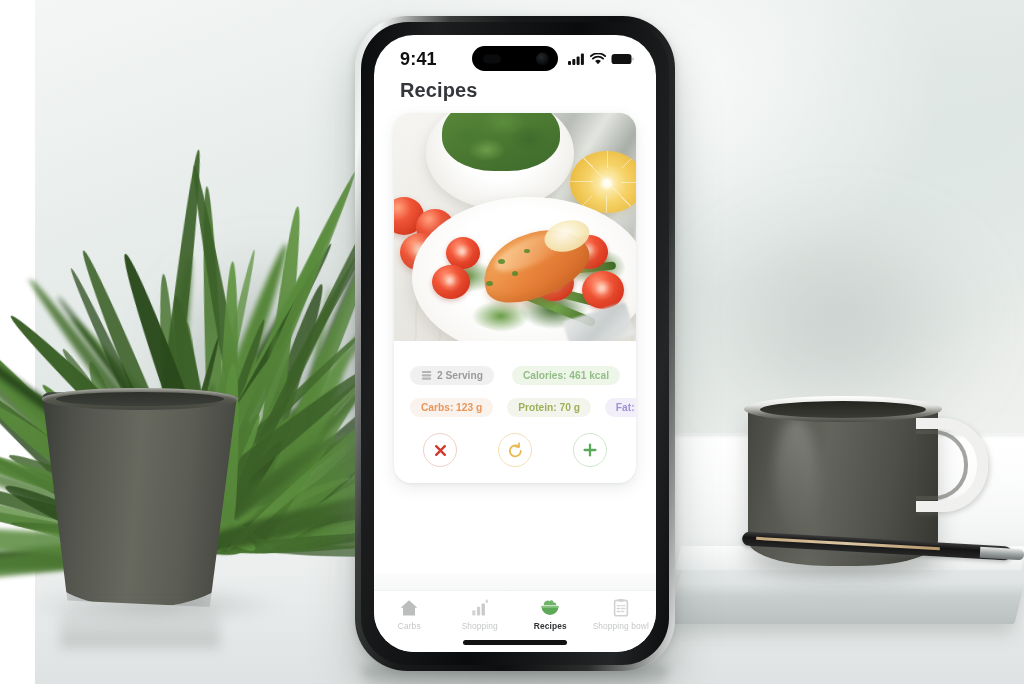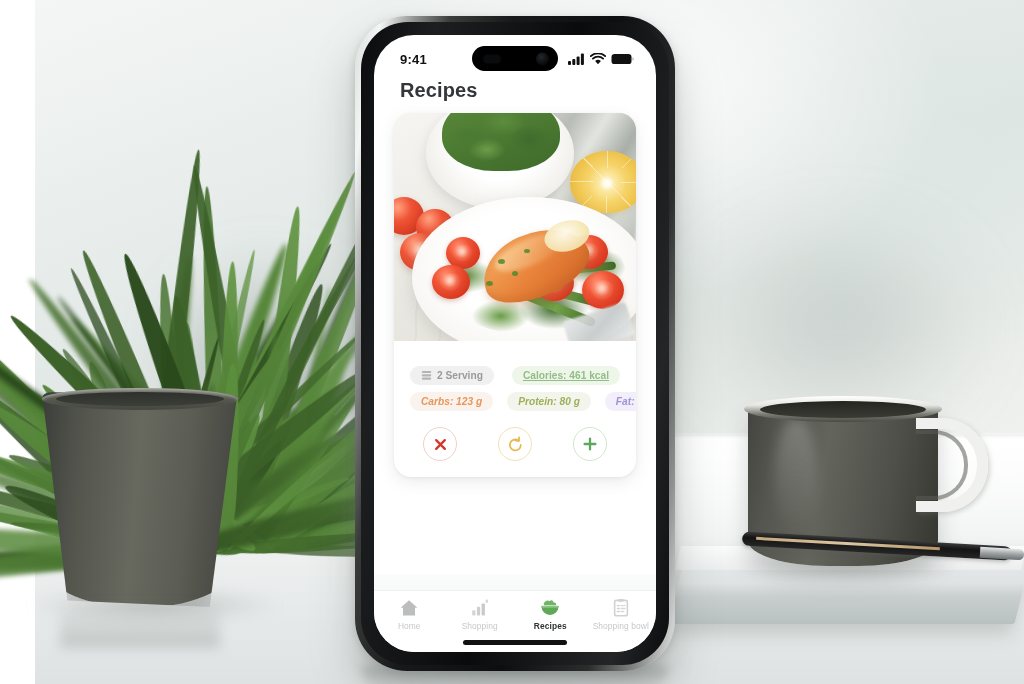--- a/index.html
+++ b/index.html
@@ -176,21 +176,21 @@
     background:#ffffff;
     overflow:hidden;
   }
 
   
   .statusbar {
     position:absolute; left:0; top:0; width:100%; height:40px;
     display:flex; align-items:center; justify-content:space-between;
     padding:8px 22px 0 26px;
   }
-  .clock { font-size:13px; font-weight:bold; color:#111; letter-spacing:.2px; }
+  .clock { font-size:18px; font-weight:bold; color:#111; letter-spacing:.2px; }
   .sb-right { display:flex; align-items:center; gap:5px; }
   .island {
     position:absolute; left:50%; top:11px; transform:translateX(-50%);
     width:86px; height:25px; border-radius:14px; background:#000;
   }
   .island-cam {
     position:absolute; right:9px; top:50%; transform:translateY(-50%);
     width:13px; height:13px; border-radius:50%;
     background:radial-gradient(circle at 40% 35%, #23282c, #070809 70%);
   }
@@ -333,28 +333,28 @@
     opacity:.55;
   }
 
   
   .card-body { padding:14px 16px 16px 16px; }
   .recipe-title {
     font-size:15.5px; font-weight:bold; color:#33363a; line-height:1.32;
     letter-spacing:.05px;
   }
   .chips-row { display:flex; gap:7px; margin-top:11px; align-items:center; }
-  .chips-row.r2 { margin-top:7px;font-style:italic; }
+  .chips-row.r2 { margin-top:13px; }
   .chip {
     border-radius:999px; padding:4px 11px;
     font-size:10.2px; font-weight:bold; white-space:nowrap;
     display:flex; align-items:center; gap:5px;
   }
   .chip-serving { background:#f0f0f0; color:#9a9a9a; }
-  .chip-cal { background:#eef6ea; color:#93bd86;text-decoration:underline; }
+  .chip-cal { background:#eef6ea; color:#93bd86; }
   .chip-carbs { background:#faf2ec; color:#e8965a; }
   .chip-protein { background:#f3f4ec; color:#9db05a; }
   .chip-fat { background:#f2effa; color:#9f93d6; }
   .spacer { flex:1; }
 
   .actions { display:flex; justify-content:space-between; padding:0 13px; margin-top:16px; }
   .act {
     width:34px; height:34px; border-radius:50%;
     display:flex; align-items:center; justify-content:center;
     background:#fff;
@@ -648,21 +648,21 @@
                 <span>Calories: 461 kcal</span>
               </div>
             </div>
 
             <div class="chips-row r2">
               <div class="chip chip-carbs">
                 <span>Carbs: 123 g</span>
               </div>
               <div class="spacer"></div>
               <div class="chip chip-protein">
-                <span>Protein: 80 g</span>
+                <span>Protein: 70 g</span>
               </div>
               <div class="spacer"></div>
               <div class="chip chip-fat">
                 <span>Fat: 28 g</span>
               </div>
             </div>
 
             <div class="actions">
               <div class="act act-x">
                 <svg width="15" height="15" viewBox="0 0 16 16">
@@ -684,21 +684,21 @@
           </div>
         </div>
 
         <div class="tabbar-gap"></div>
 
         <div class="tabbar">
           <div class="tab">
             <svg width="20" height="20" viewBox="0 0 22 22">
               <path d="M11 2.6 L20.2 10.6 H17.6 V19.2 H4.4 V10.6 H1.8 Z" fill="#bcbebe"></path>
             </svg>
-            <div class="tab-label">Home</div>
+            <div class="tab-label">Carbs</div>
           </div>
           <div class="tab">
             <svg width="20" height="20" viewBox="0 0 22 22">
               <rect x="2.4" y="13.4" width="3.6" height="5.8" rx="1" fill="#d3d5d5"></rect>
               <rect x="7.6" y="9.6" width="3.6" height="9.6" rx="1" fill="#cdcfcf"></rect>
               <rect x="12.8" y="6" width="3.6" height="13.2" rx="1" fill="#c8cacа" style="fill:#c8caca"></rect>
               <rect x="17.2" y="1.6" width="2.6" height="4" rx=".8" fill="#d8dada"></rect>
             </svg>
             <div class="tab-label">Shopping</div>
           </div>

